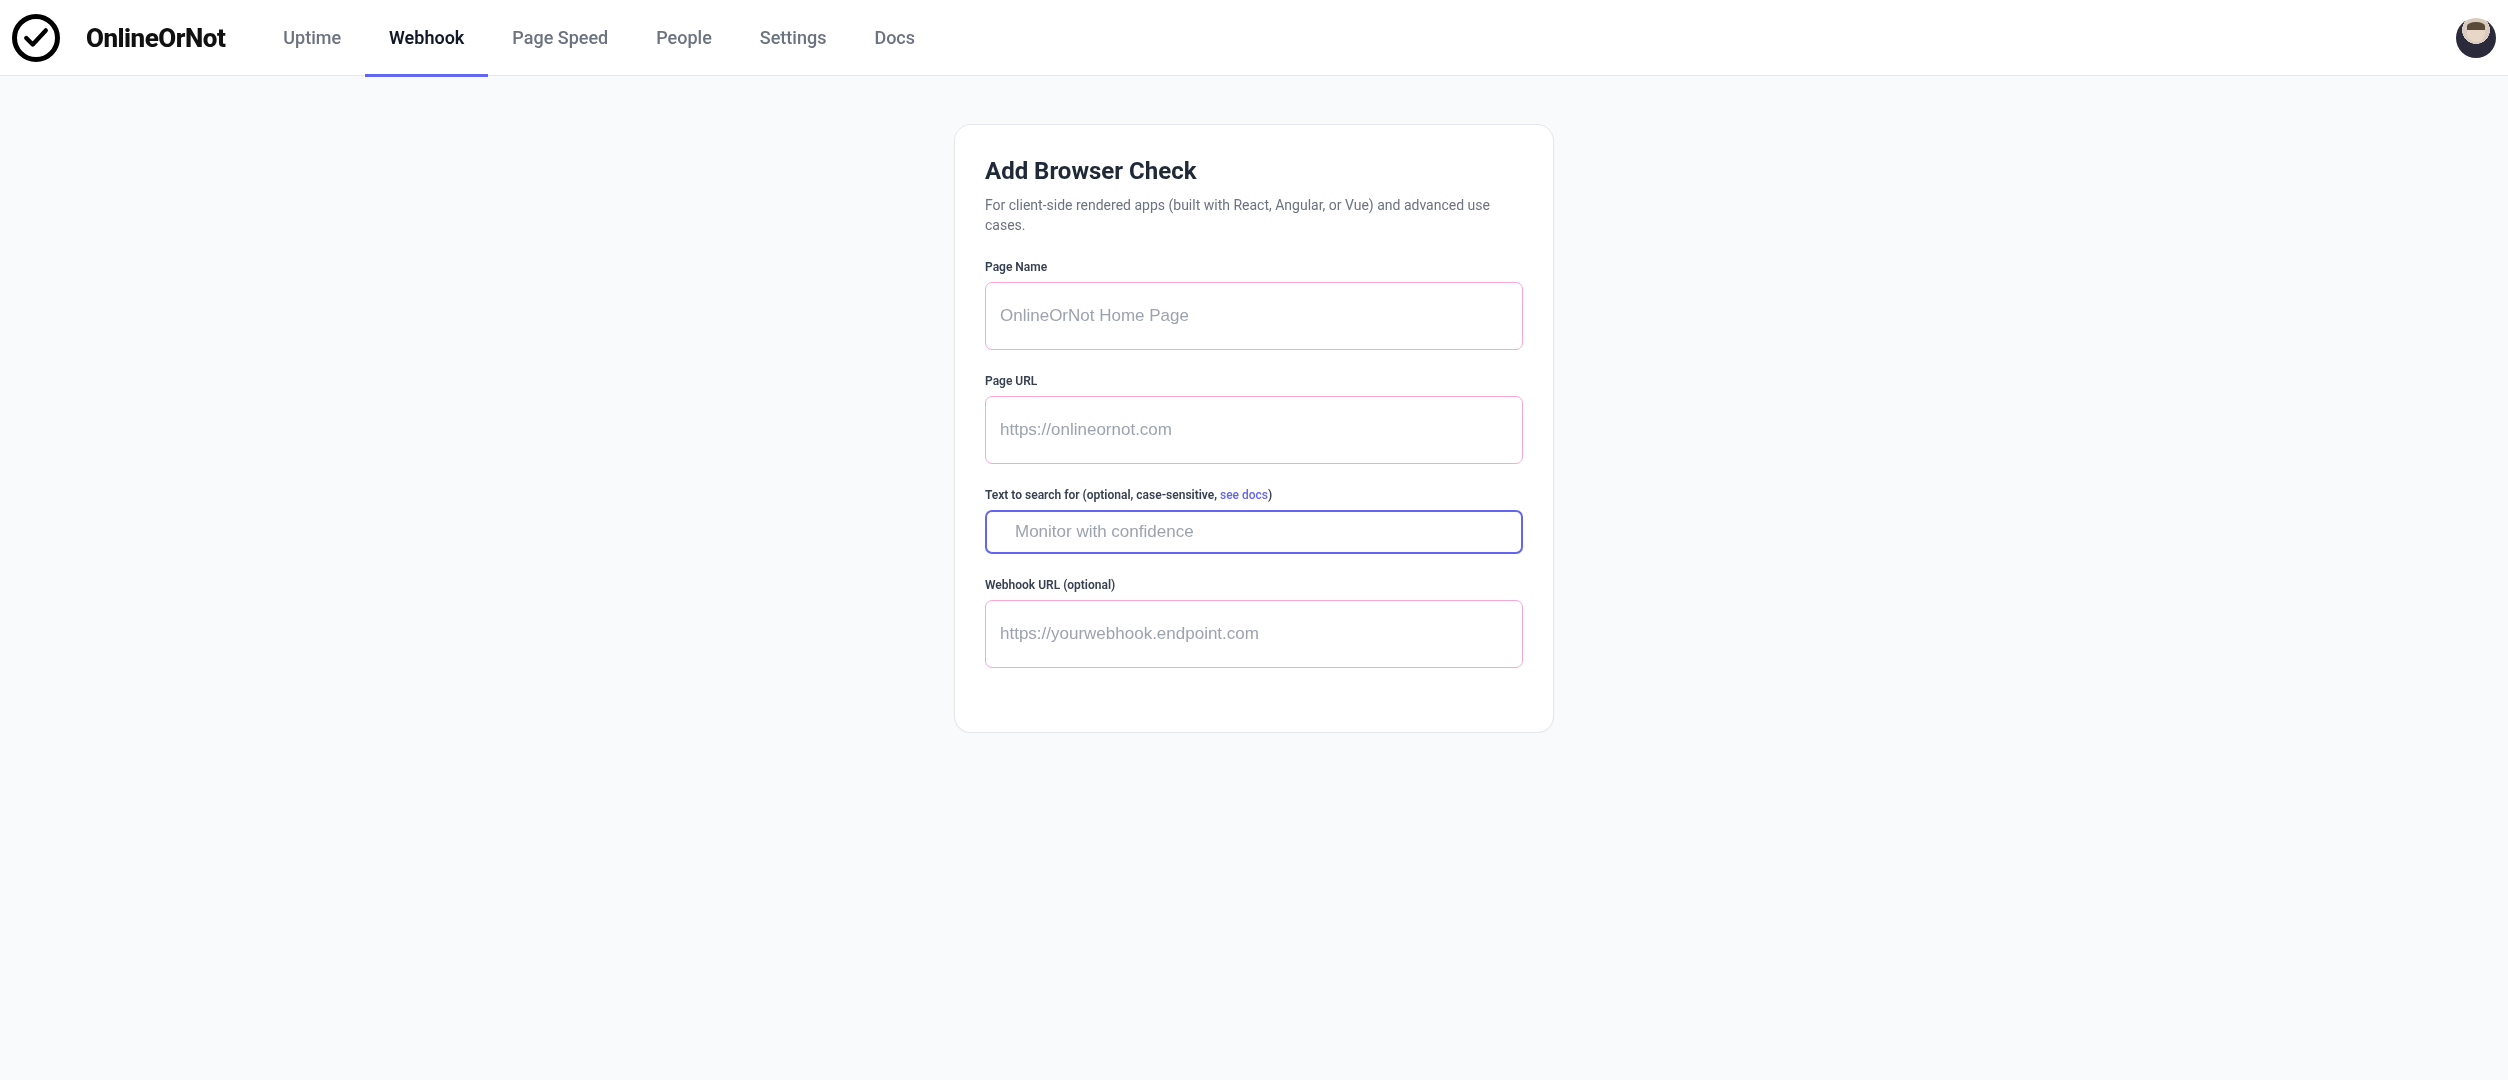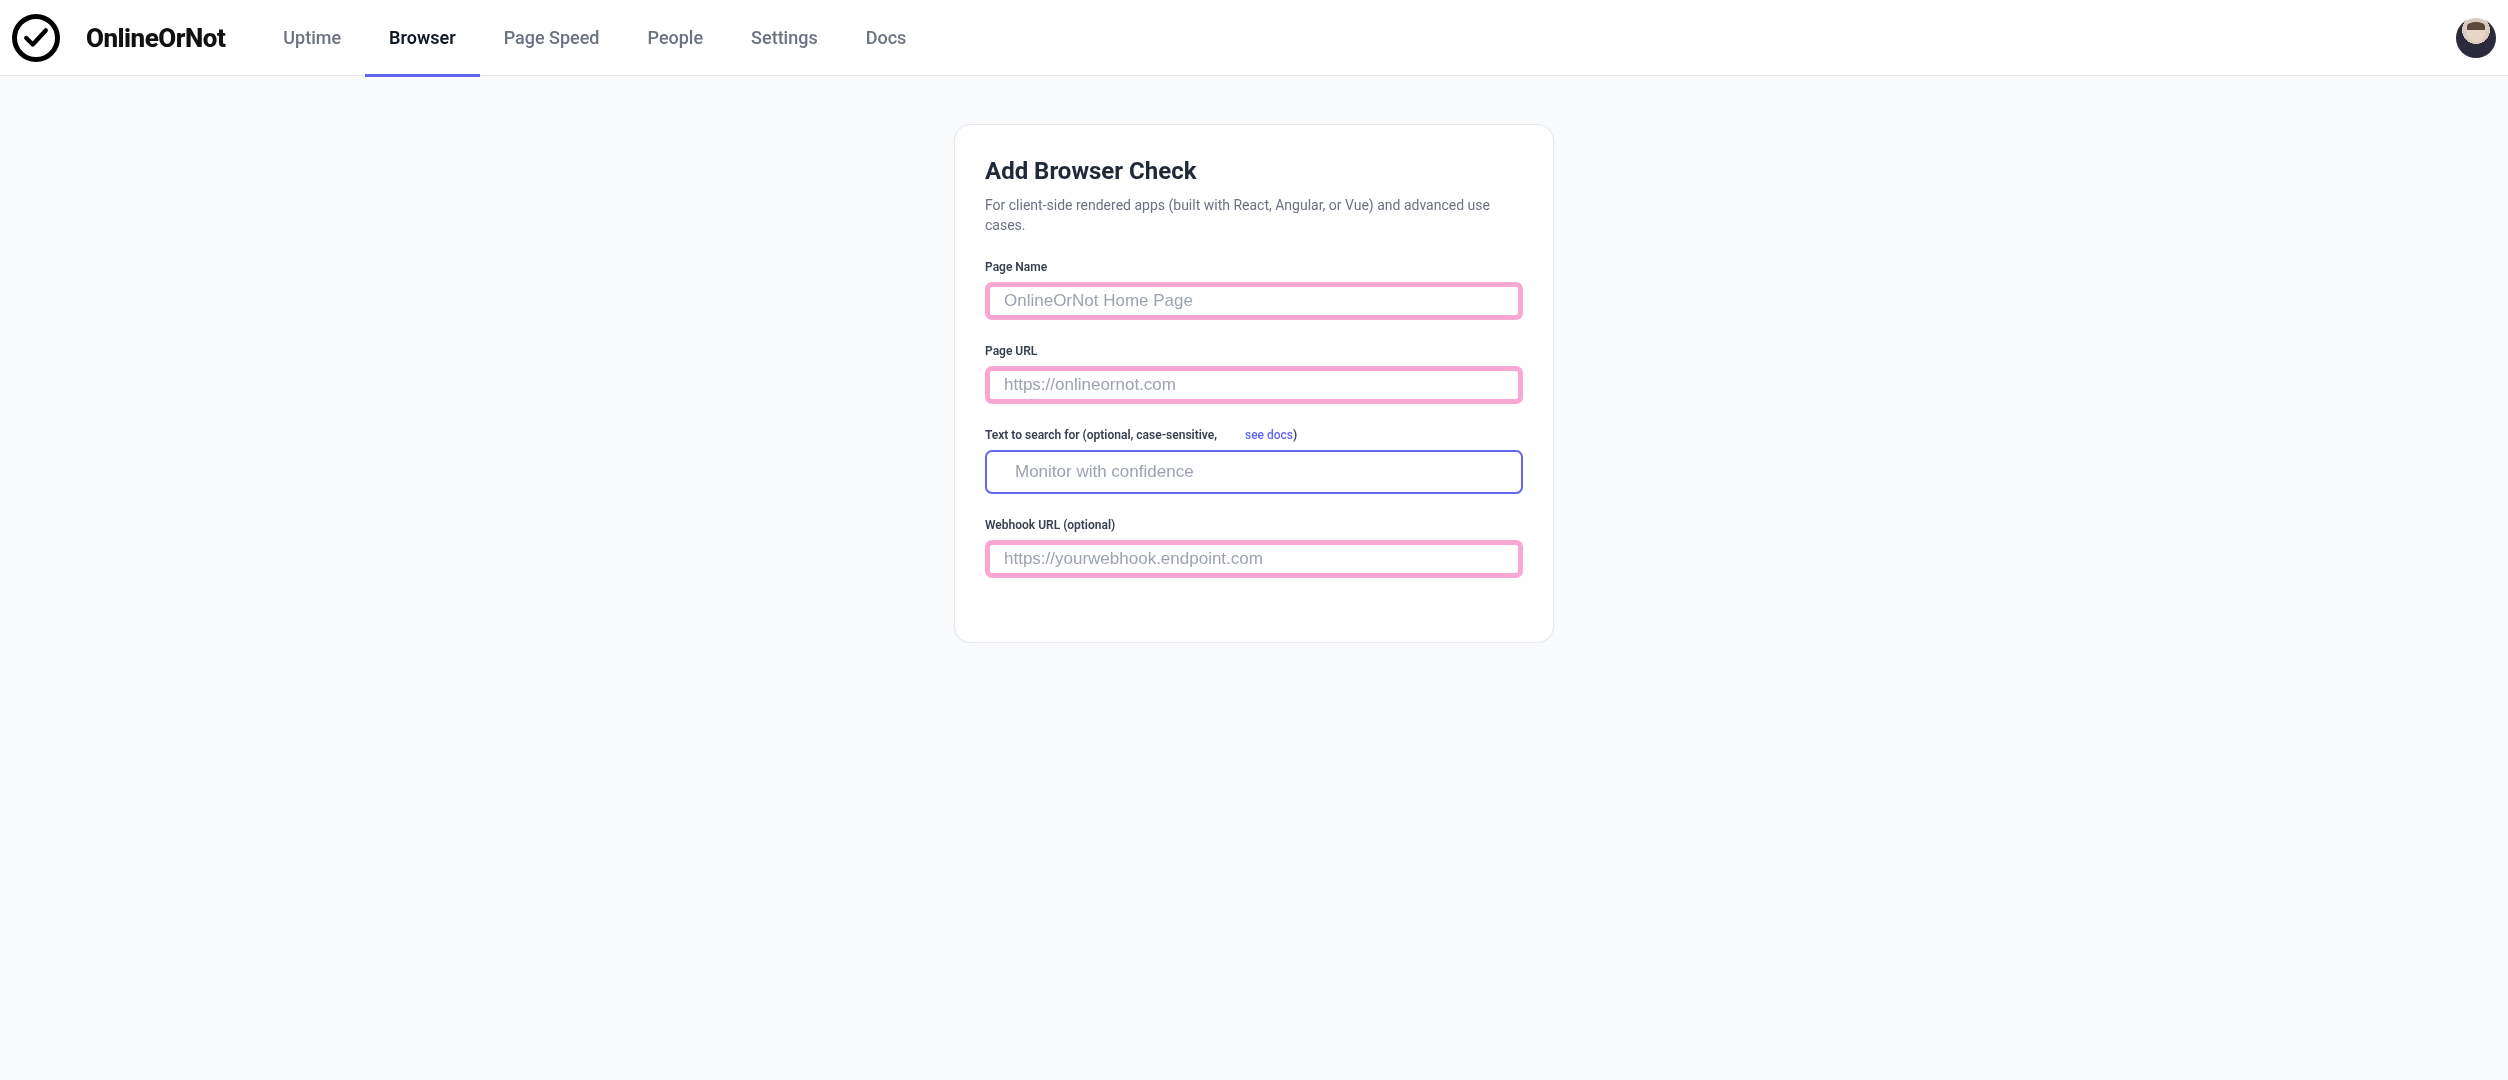--- a/index.html
+++ b/index.html
@@ -13,40 +13,40 @@
     .nav-item { font-size: 18px; font-weight: 500; color: #6b7280; padding: 0 24px; height: 100%; display: flex; align-items: center; cursor: pointer; border-bottom: 3px solid transparent; margin-top: 3px; }
     .nav-item.active { color: #111827; font-weight: 600; border-bottom: 3px solid #6366f1; }
     .avatar { width: 40px; height: 40px; border-radius: 50%; background: radial-gradient(circle at 50% 30%, #d9cbbf 0%, #d9cbbf 40%, #2a2a3a 41%, #2a2a3a 100%); margin-left: auto; cursor: pointer; position: relative; overflow: hidden; }
     .avatar::before { content: ""; position: absolute; top: 6px; left: 11px; width: 18px; height: 18px; background: #e8d7c6; border-radius: 50%; }
     .avatar::after { content: ""; position: absolute; top: 4px; left: 11px; width: 18px; height: 8px; background: #5a4a3a; border-radius: 50% 50% 0 0; }
     .container { max-width: 600px; margin: 48px auto 0; background: #fff; border: 1px solid #e5e7eb; border-radius: 17px; padding: 32px 30px 40px; box-shadow: 0 1px 2px rgba(0,0,0,0.04); }
     .title { font-size: 24px; font-weight: 700; color: #1f2937; margin-bottom: 10px; }
     .subtitle { font-size: 14px; color: #6b7280; line-height: 1.45; margin-bottom: 24px; }
     .field { margin-bottom: 24px; }
     .label { display: block; font-size: 12px; font-weight: 600; color: #374151; margin-bottom: 8px; }
-    .label .link { color: #6366f1; font-weight: 500; cursor: pointer; margin-left: 25px; }
-    .input { width: 100%; padding: 4px 14px; font-size: 17px; border: 5px solid #f9a8d4; border-radius: 7px; color: #374151; background: #fff; outline: none; }
+    .label .link { color: #6366f1; font-weight: 500; cursor: pointer; }
+    .input { width: 100%; padding: 23px 14px; font-size: 17px; border: 1px solid #f9a8d4; border-radius: 7px; color: #374151; background: #fff; outline: none; }
     .input::placeholder { color: #9ca3af; }
     .input.focused { border: 2px solid #6366f1; padding: 10px 28px; }
   </style>
 </head>
 <body>
 
 <div class="header">
   <div class="logo-wrap">
     <div class="logo-circle">
       <svg viewBox="0 0 24 24" fill="none" stroke="#000" stroke-width="4" stroke-linecap="round" stroke-linejoin="round">
           <polyline points="3 12 9 18 21 5"></polyline>
         </svg>
     </div>
     <span class="brand">OnlineOrNot</span>
   </div>
   <nav class="nav">
     <div class="nav-item">Uptime</div>
-    <div class="nav-item active">Browser</div>
+    <div class="nav-item active">Webhook</div>
     <div class="nav-item">Page Speed</div>
     <div class="nav-item">People</div>
     <div class="nav-item">Settings</div>
     <div class="nav-item">Docs</div>
   </nav>
   <div class="avatar"></div>
 </div>
 
 <div class="container">
   <h1 class="title">Add Browser Check</h1>

